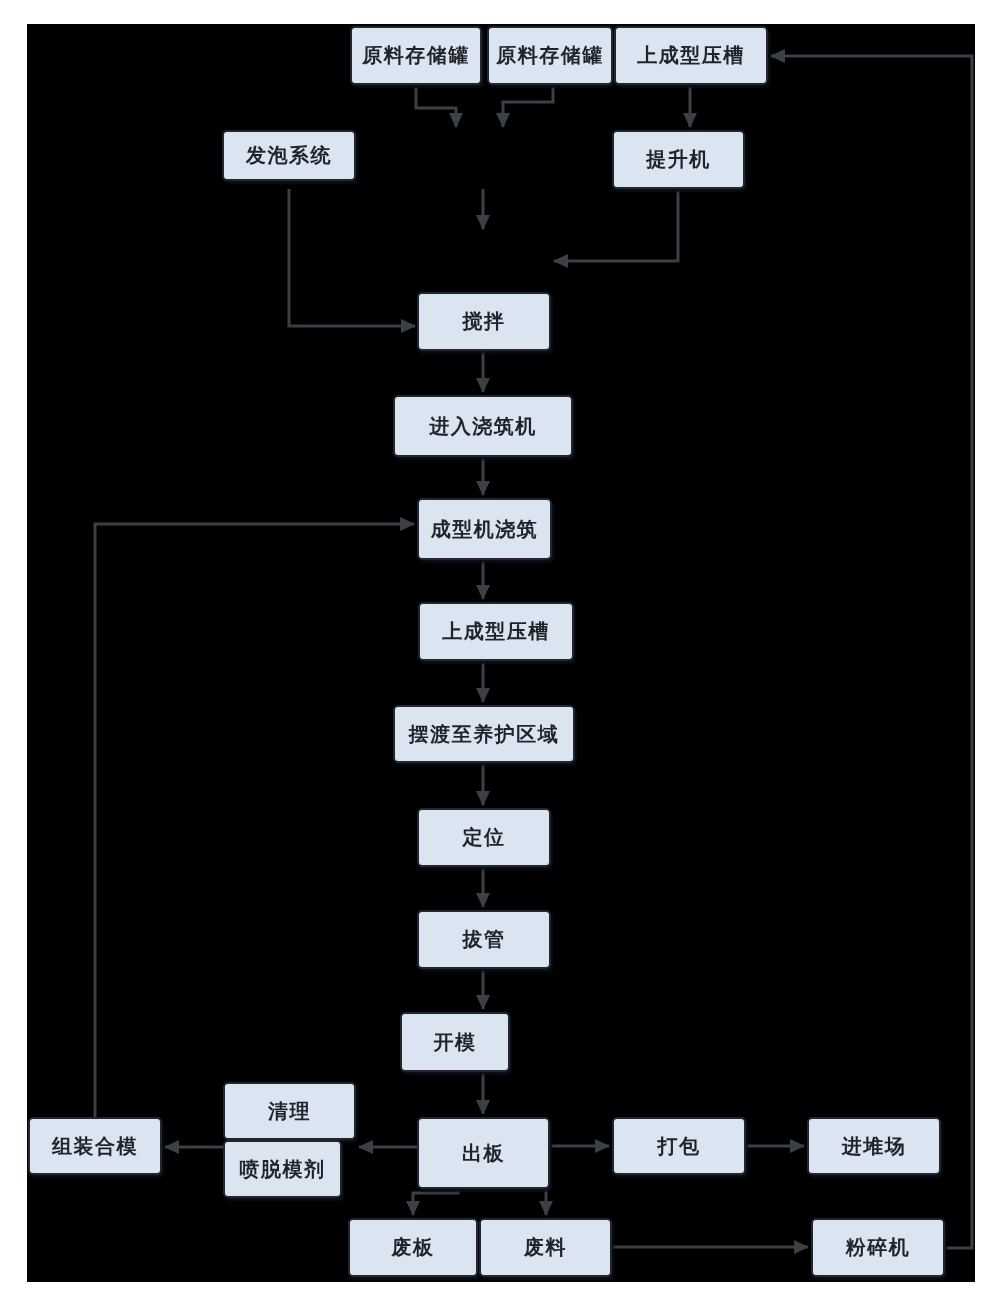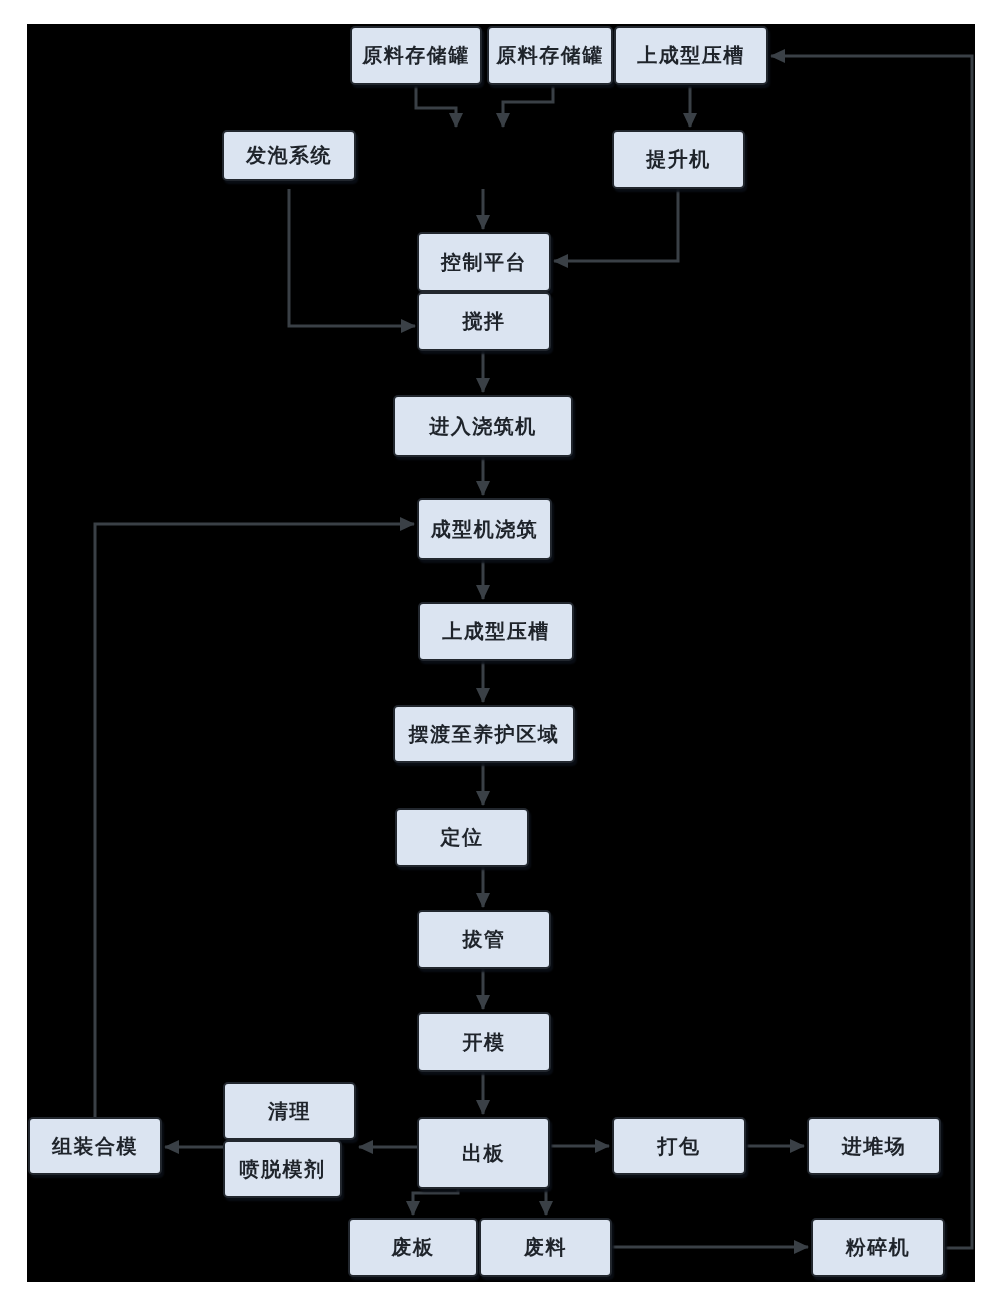--- a/index.html
+++ b/index.html
@@ -75,30 +75,29 @@
     </g>
   </svg>
 
   <div class="node" style="left:350px;top:26px;width:132px;height:59px">原料存储罐</div>
   <div class="node" style="left:487px;top:26px;width:126px;height:59px">原料存储罐</div>
   <div class="node" style="left:614px;top:26px;width:154px;height:59px">上成型压槽</div>
 
   <div class="node" style="left:222px;top:130px;width:134px;height:51px">发泡系统</div>
   <div class="node" style="left:612px;top:130px;width:133px;height:59px">提升机</div>
 
-  <div class="node" style="left:417px;top:232px;width:134px;height:60px">控制平台</div>
   <div class="node" style="left:417px;top:292px;width:134px;height:59px">搅拌</div>
 
   <div class="node" style="left:393px;top:395px;width:180px;height:62px">进入浇筑机</div>
   <div class="node" style="left:417px;top:498px;width:135px;height:62px">成型机浇筑</div>
   <div class="node" style="left:418px;top:602px;width:156px;height:59px">上成型压槽</div>
   <div class="node" style="left:393px;top:705px;width:182px;height:58px">摆渡至养护区域</div>
-  <div class="node" style="left:395px;top:808px;width:134px;height:59px">定位</div>
+  <div class="node" style="left:417px;top:808px;width:134px;height:59px">定位</div>
   <div class="node" style="left:417px;top:910px;width:134px;height:59px">拔管</div>
-  <div class="node" style="left:417px;top:1012px;width:134px;height:60px">开模</div>
+  <div class="node" style="left:400px;top:1012px;width:110px;height:60px">开模</div>
 
   <div class="node" style="left:223px;top:1082px;width:133px;height:58px">清理</div>
   <div class="node" style="left:223px;top:1140px;width:119px;height:58px">喷脱模剂</div>
   <div class="node" style="left:28px;top:1117px;width:134px;height:58px">组装合模</div>
   <div class="node" style="left:417px;top:1117px;width:133px;height:72px">出板</div>
   <div class="node" style="left:612px;top:1117px;width:134px;height:58px">打包</div>
   <div class="node" style="left:807px;top:1117px;width:134px;height:58px">进堆场</div>
 
   <div class="node" style="left:348px;top:1218px;width:130px;height:59px">废板</div>
   <div class="node" style="left:479px;top:1218px;width:133px;height:59px">废料</div>

